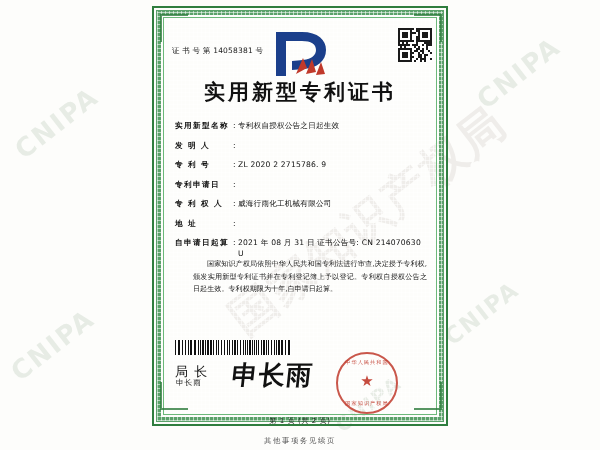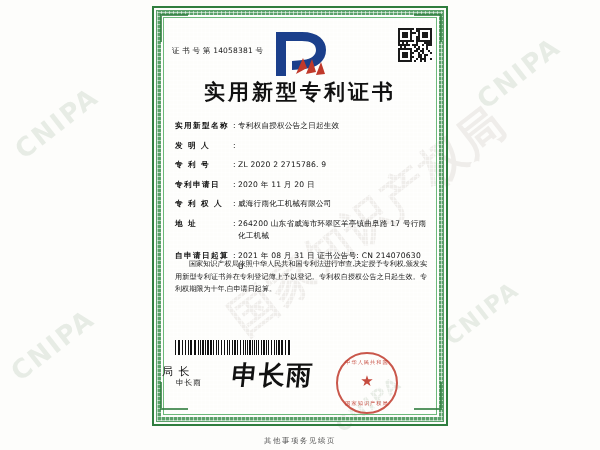--- a/index.html
+++ b/index.html
@@ -179,42 +179,41 @@
     position: absolute;
     left: 175px;
     top: 258px;
     width: 252px;
     font-size: 7.1px;
     line-height: 12.5px;
     color: #141414;
     text-align: justify;
   }
   .body-text p {
-    margin: 0 0 7px 0;
+    margin: 0 0 7px 18px;
     text-indent: 14px;
-    font-family: Liberation Serif, serif;
   }
 
   
   .barcode {
     position: absolute;
     left: 175px;
     top: 340px;
     width: 116px;
     height: 15px;
     background: #fff;
   }
   .bc { position: absolute; top: 0; height: 15px; background: #111; }
 
   
   .sig-label {
     position: absolute;
-    left: 162px;
+    left: 175px;
     top: 366px;
-    font-size: 11px;
+    font-size: 13px;
     line-height: 12px;
     letter-spacing: 1px;
     color: #111;
   }
   .sig-name {
     position: absolute;
     left: 176px;
     top: 378px;
     font-size: 7.6px;
     letter-spacing: 1px;
@@ -509,31 +508,29 @@
       <span class="colon">:</span>
     </div>
     <div class="row">
       <span class="label">专 利 号</span>
       <span class="colon">:</span>
       <span class="value">ZL 2020 2 2715786. 9</span>
     </div>
     <div class="row">
       <span class="label">专利申请日</span>
       <span class="colon">:</span>
-      <span class="value">2020 年 11 月 20 日</span>
     </div>
     <div class="row">
       <span class="label">专 利 权 人</span>
       <span class="colon">:</span>
       <span class="value">威海行雨化工机械有限公司</span>
     </div>
     <div class="row addr">
       <span class="label">地 址</span>
       <span class="colon">:</span>
-      <span class="value">264200 山东省威海市环翠区羊亭镇曲阜路 17 号行雨化工机械</span>
     </div>
     <div class="row">
       <span class="label">自申请日起算</span>
       <span class="colon">:</span>
       <span class="value">2021 年 08 月 31 日    证书公告号: CN 214070630 U</span>
     </div>
   </div>
 
   <div class="body-text">
     <p>国家知识产权局依照中华人民共和国专利法进行审查,决定授予专利权,颁发实用新型专利证书并在专利登记簿上予以登记。专利权自授权公告之日起生效。专利权期限为十年,自申请日起算。</p>
@@ -589,15 +586,16 @@
   <div class="sig-name">申长雨</div>
   <div class="sig-script">申长雨</div>
 
   <div class="seal">
     <div class="seal-ring"></div>
     <div class="seal-top-text">中华人民共和国</div>
     <div class="seal-star">★</div>
     <div class="seal-bottom-text">国家知识产权局</div>
   </div>
 
+  <div class="page-num">第 1 页 (共 2 页)</div>
   <div class="footer-note">其他事项务见续页</div>
 
 </div>
 
 </body></html>

